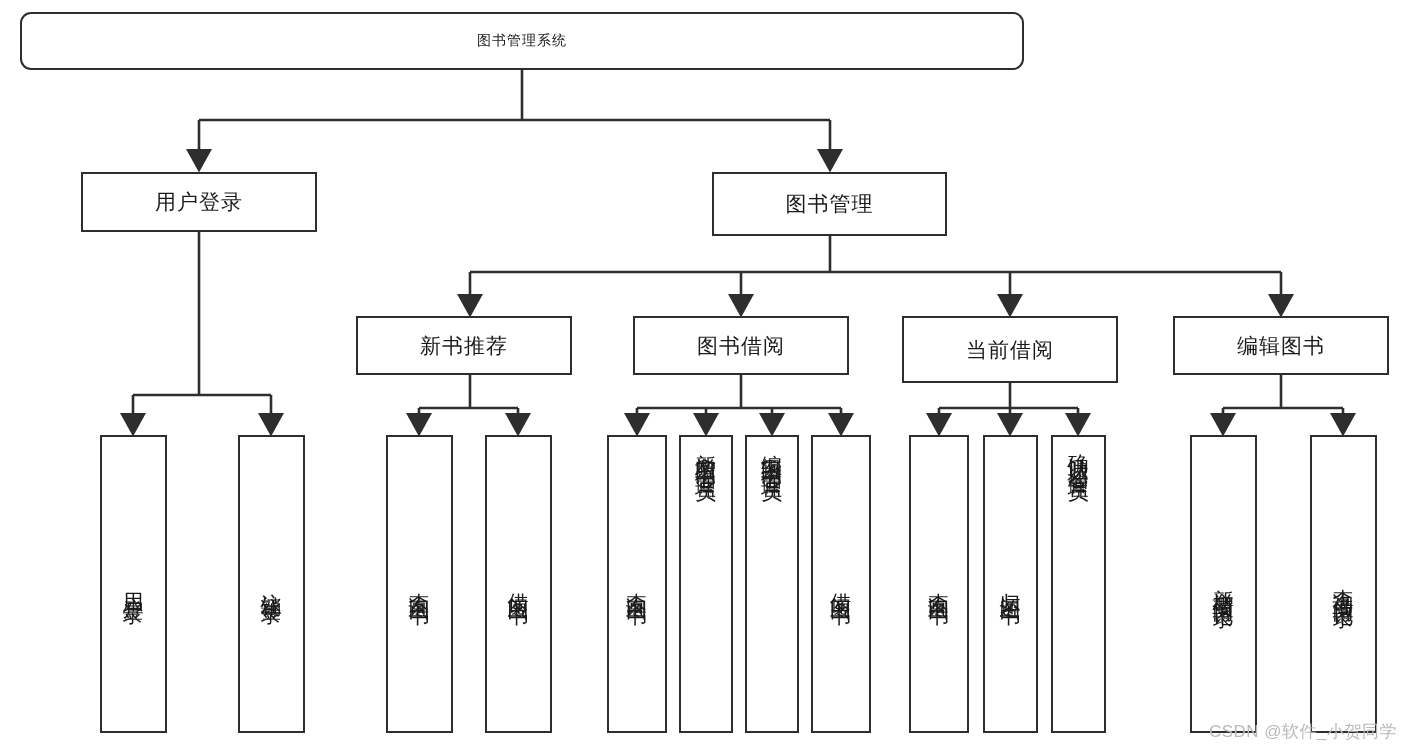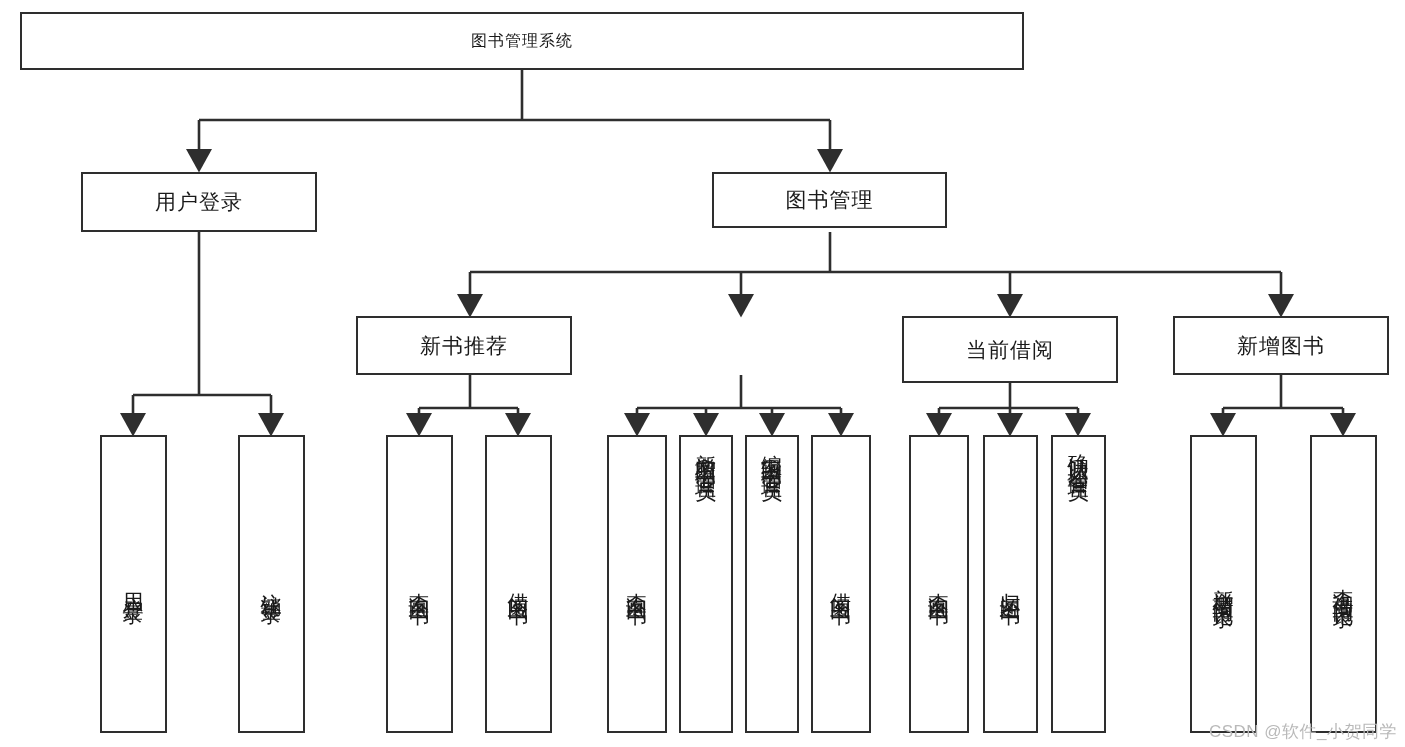--- a/index.html
+++ b/index.html
@@ -33,21 +33,22 @@
     display: flex;
     align-items: center;
     justify-content: center;
     color: #1a1a1a;
   }
   .node.horiz {
     font-size: 21px;
     letter-spacing: 1px;
   }
   .node.root {
-    font-size: 16px;
+    font-size: 14px;
+    border-radius: 11px;
   }
   .node.leaf {
     font-size: 21px;
     align-items: flex-start;
     justify-content: center;
     padding-top: 0;
   }
   .leaf-label {
     writing-mode: vertical-rl;
     text-orientation: upright;
@@ -125,32 +126,35 @@
     </g>
   </svg>
 
   <div class="node horiz root" style="left:20px; top:12px; width:1004px; height:58px;">
     <span>图书管理系统</span>
   </div>
 
   <div class="node horiz" style="left:81px; top:172px; width:236px; height:60px;">
     <span>用户登录</span>
   </div>
-  <div class="node horiz" style="left:712px; top:172px; width:235px; height:56px;">
+  <div class="node horiz" style="left:712px; top:172px; width:235px; height:64px;">
     <span>图书管理</span>
   </div>
 
   <div class="node horiz" style="left:356px; top:316px; width:216px; height:59px;">
     <span>新书推荐</span>
   </div>
+  <div class="node horiz" style="left:633px; top:316px; width:216px; height:59px;">
+    <span>图书借阅</span>
+  </div>
   <div class="node horiz" style="left:902px; top:316px; width:216px; height:67px;">
     <span>当前借阅</span>
   </div>
   <div class="node horiz" style="left:1173px; top:316px; width:216px; height:59px;">
-    <span>新增图书</span>
+    <span>编辑图书</span>
   </div>
 
   <div class="node leaf center-v" style="left:100px; top:435px; width:67px; height:298px;">
     <span class="leaf-label">用户登录</span>
   </div>
   <div class="node leaf center-v" style="left:238px; top:435px; width:67px; height:298px;">
     <span class="leaf-label">注销登录</span>
   </div>
 
   <div class="node leaf center-v" style="left:386px; top:435px; width:67px; height:298px;">

